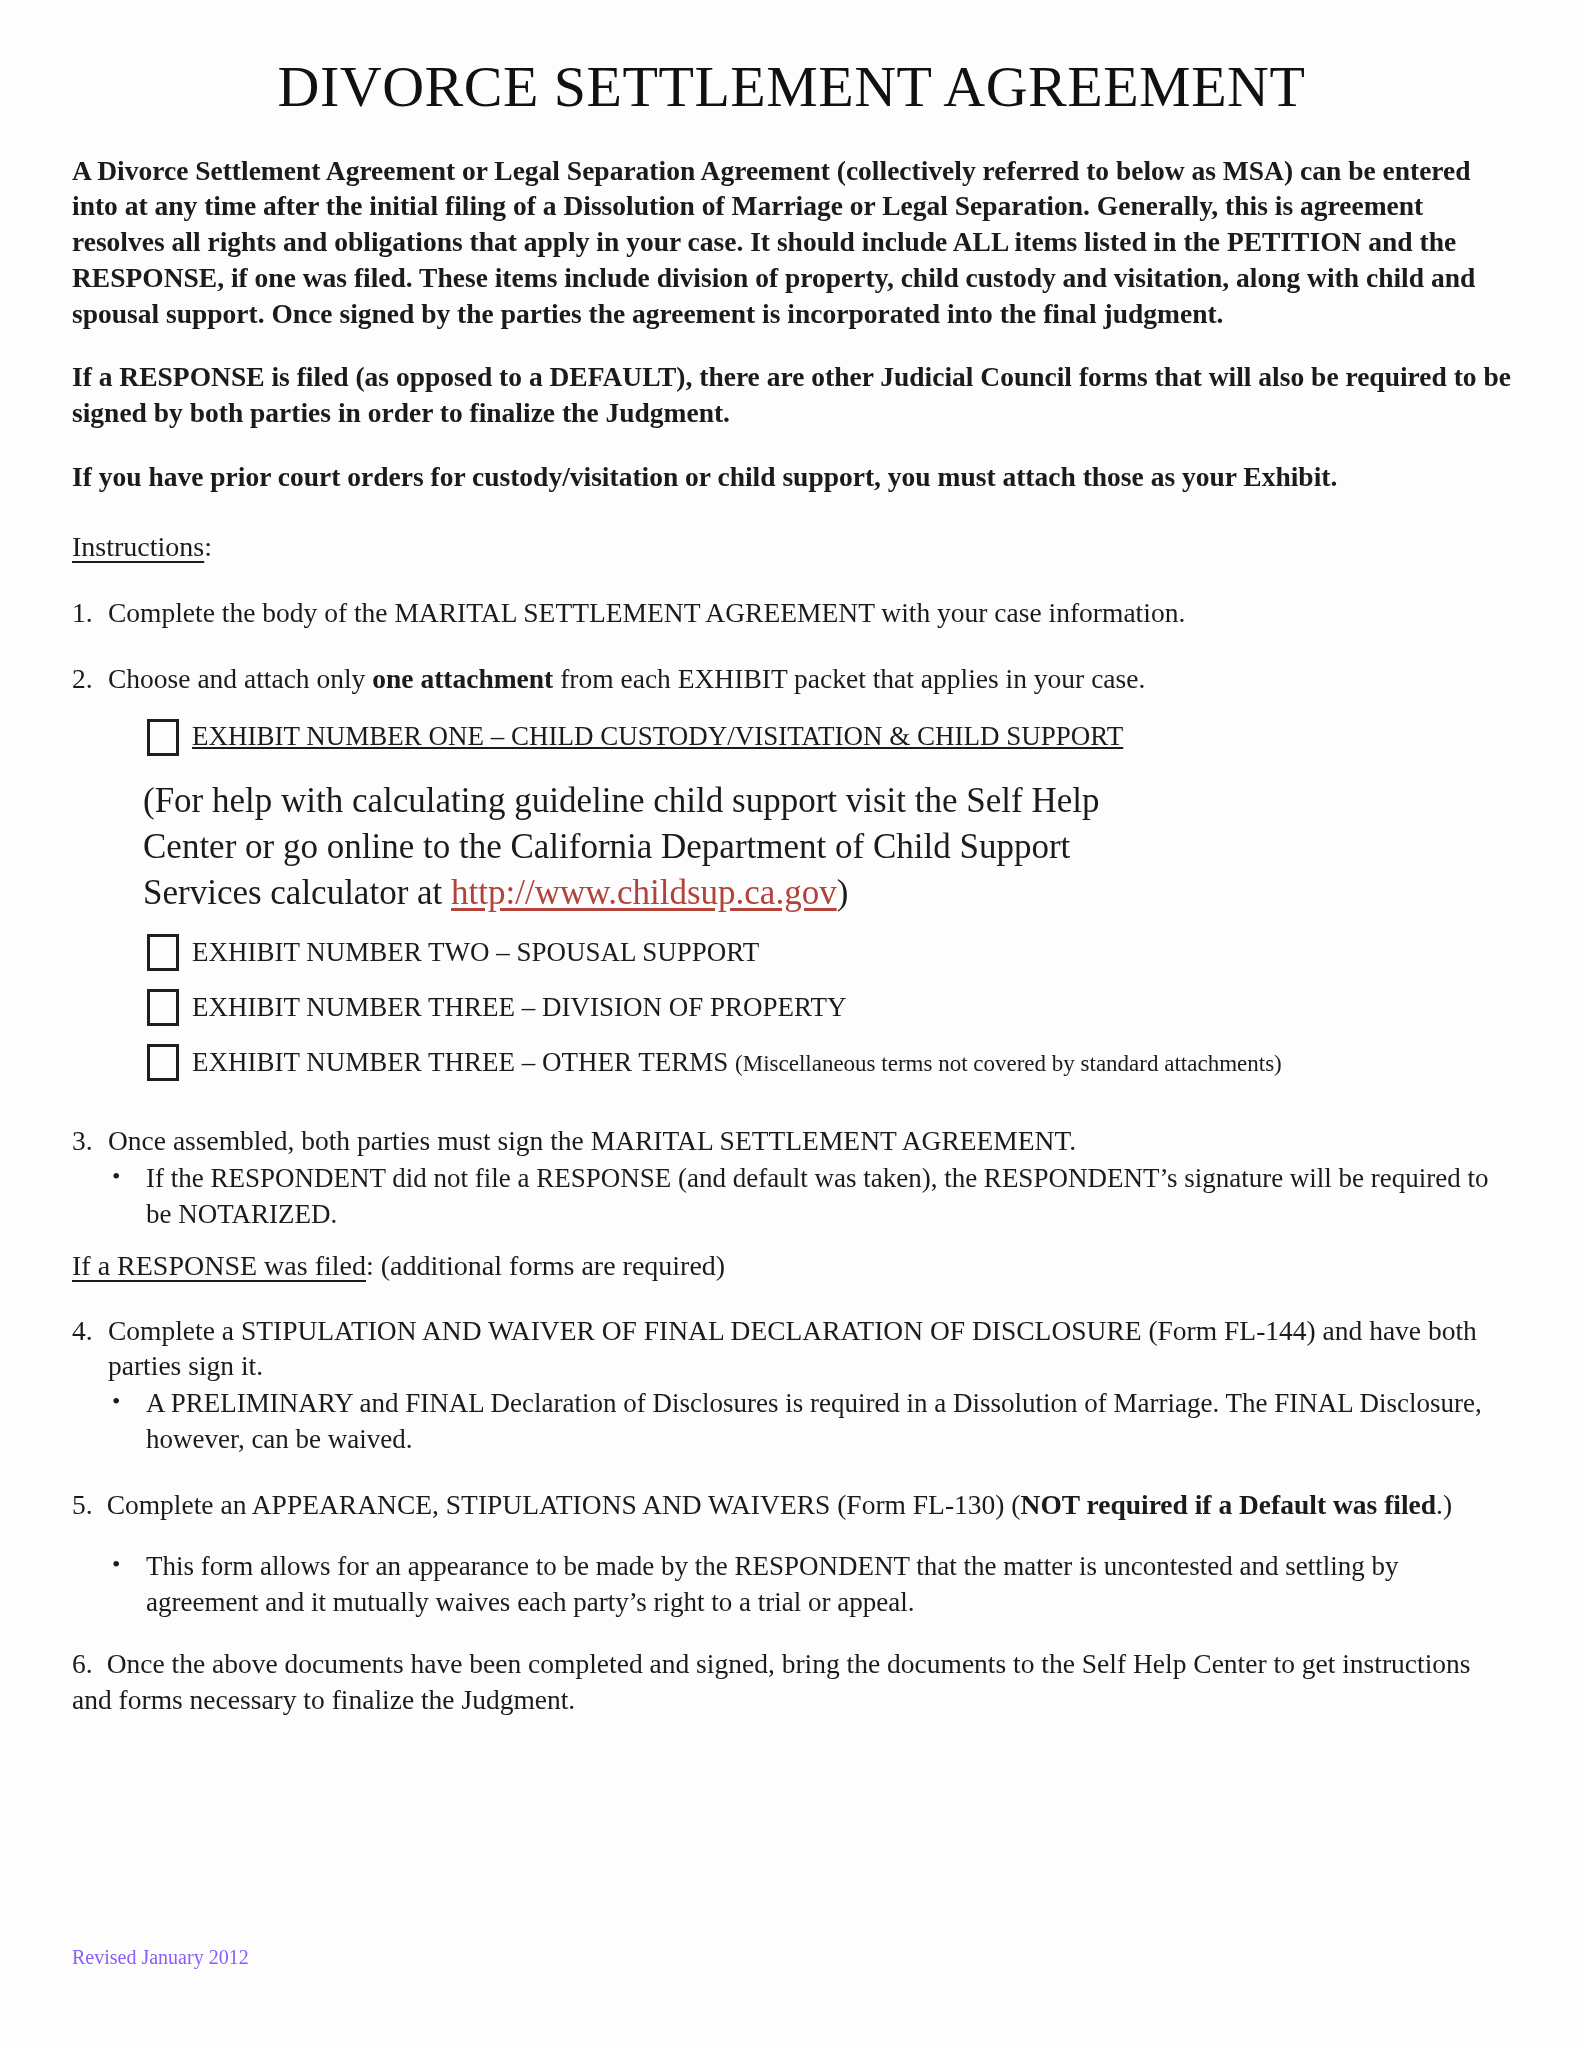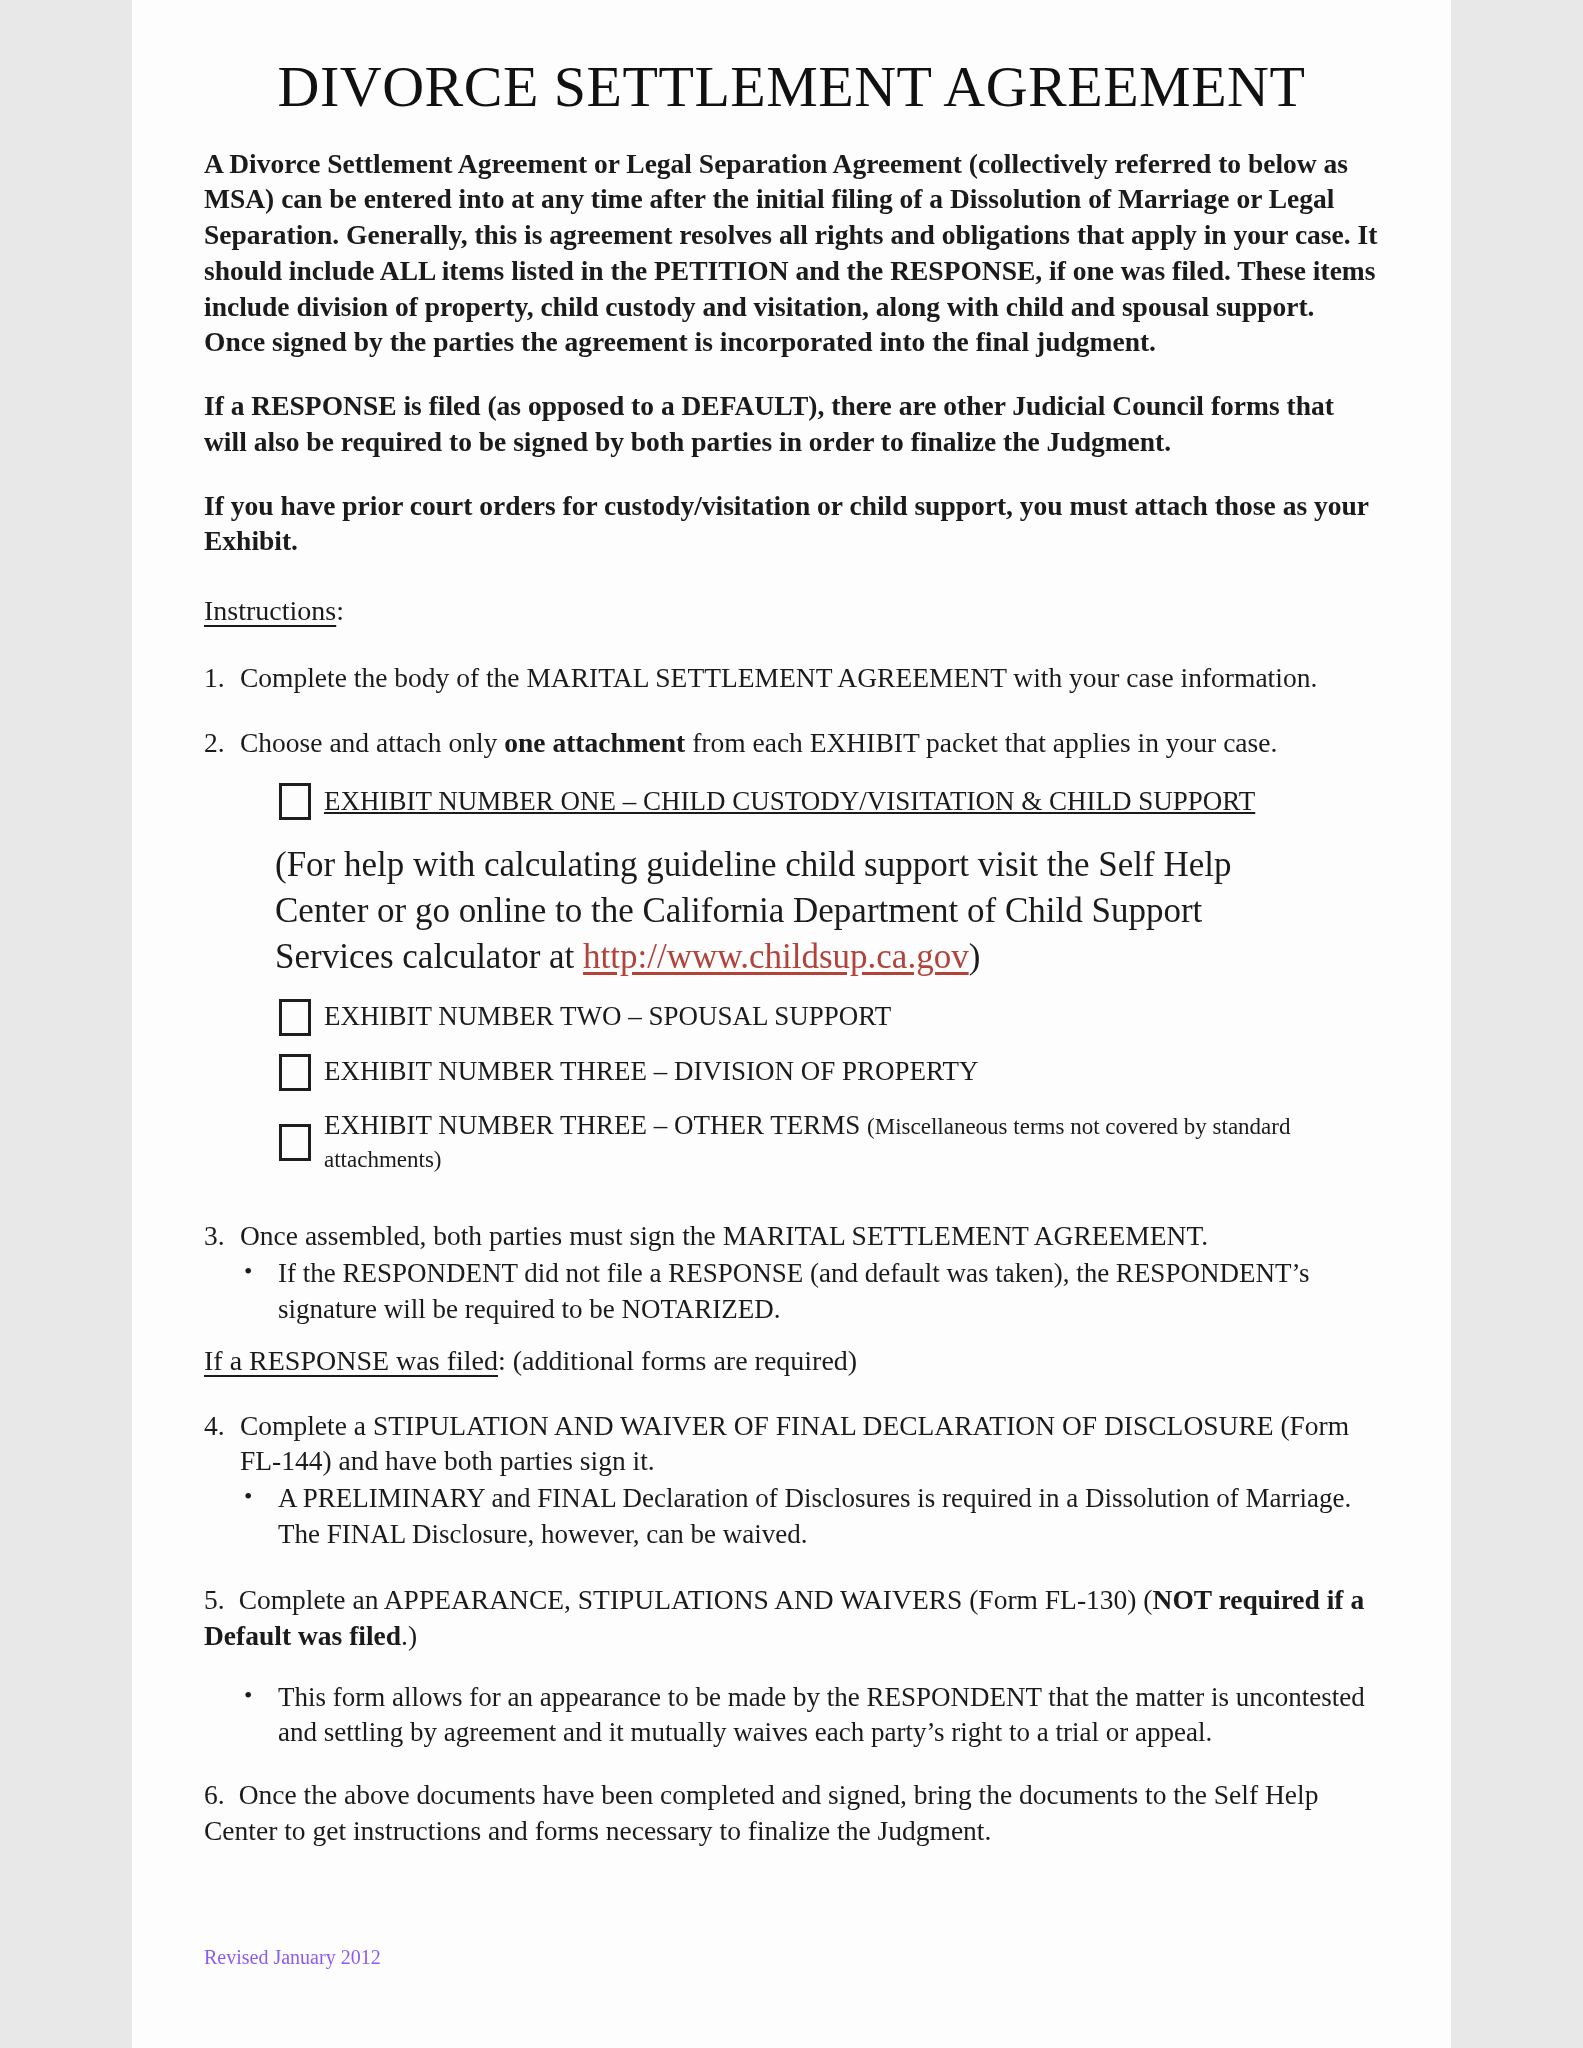--- a/index.html
+++ b/index.html
@@ -2,21 +2,21 @@
 <html style="--link: #b2423a; --text: #1b1b1b;"><head>
 <meta charset="utf-8">
 <style>
   html, body {
     margin: 0;
     padding: 0;
     background: #e8e8e8;
   }
   .page {
     position: relative;
-    width: 1319px;
+    width: 1583px;
     height: 2048px;
     margin: 0 auto;
     background: #fdfdfd;
     box-sizing: border-box;
     padding: 0 72px;
     overflow: hidden;
     font-family: "Liberation Serif", "DejaVu Serif", serif;
     color: var(--text, #1b1b1b);
   }
   .doc-title {
@@ -27,21 +27,21 @@
     letter-spacing: 0.5px;
     line-height: 1.15;
     color: #111;
   }
   p.intro {
     font-weight: 700;
     font-size: 27.5px;
     line-height: 1.3;
     margin: 28px 0 0 0;
   }
-  p.intro.first { margin-top: 25px; }
+  p.intro.first { margin-top: 32px; }
 
   .section-heading {
     margin-top: 34px;
     font-size: 28px;
     line-height: 1.3;
   }
   .u-text {
     text-decoration: underline;
     text-underline-offset: 5px;
     text-decoration-thickness: 2px;

